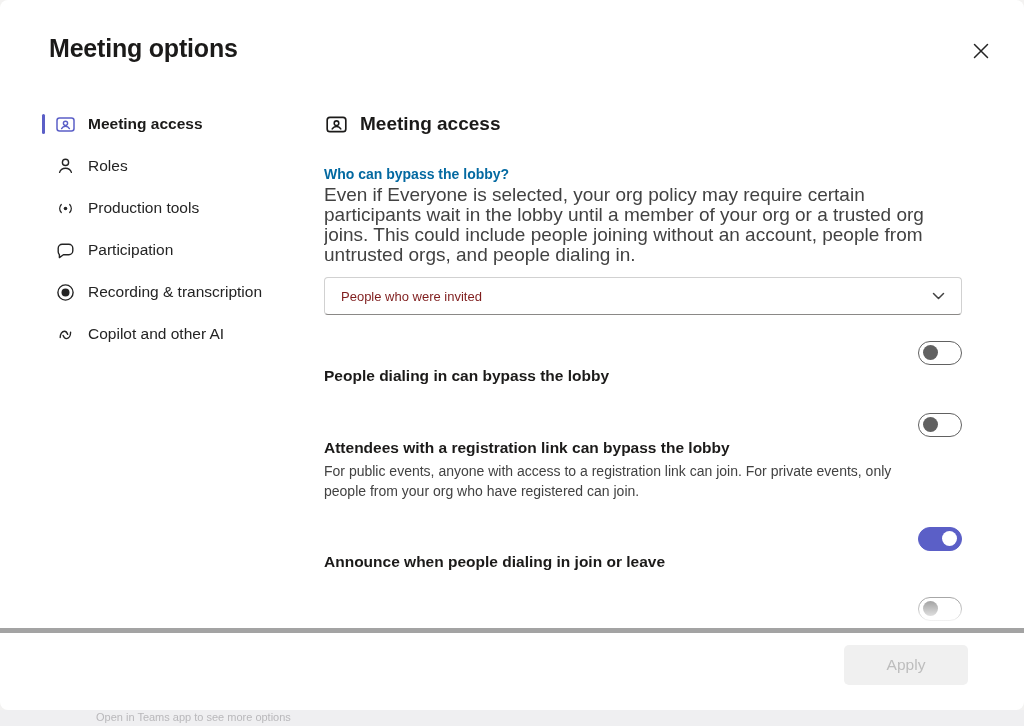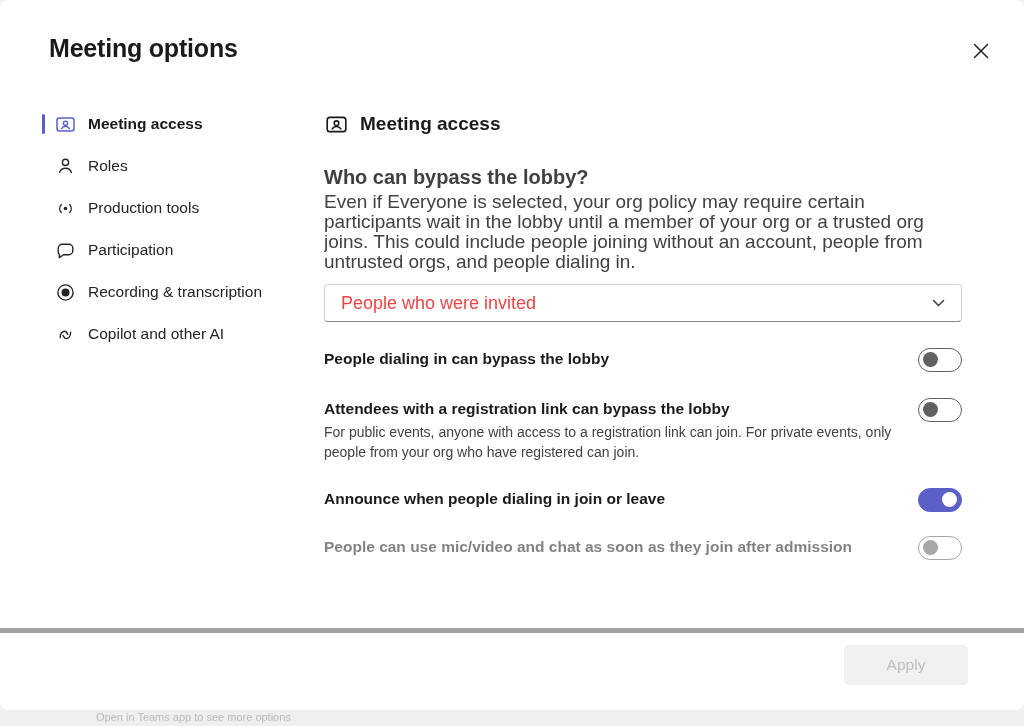--- a/index.html
+++ b/index.html
@@ -120,23 +120,23 @@
     margin-right: 12px;
     display: flex; align-items: center; justify-content: center;
   }
   #content-header .ch-title {
     font-size: 19px;
     font-weight: bold;
     color: #1b1a19;
   }
 
   .section-label {
-    font-size: 20px;
+    font-size: 14px;
     font-weight: bold;
-    color: #404040;
+    color: #0369a1;
     margin: 0 0 3px 0;
   }
   .section-desc {
     font-size: 19px;
     line-height: 20px;
     color: #424242;
     margin: 0 0 12px 0;
     max-width: 642px;
   }
   .dropdown {
@@ -144,42 +144,43 @@
     width: 638px;
     height: 38px;
     border: 1px solid #d1d1d1;
     border-bottom: 1.5px solid #8a8886;
     border-radius: 4px;
     background: #ffffff;
     display: flex;
     align-items: center;
     padding: 0 16px;
     cursor: pointer;
-    font-size: 18px;
-    color: #ef4444;
+    font-size: 13px;
+    color: #7f1d1d;
   }
   .dropdown .chev {
     position: absolute;
     right: 14px; top: 50%;
     transform: translateY(-50%);
     display: flex;
   }
 
   .toggle-row {
     display: flex;
     align-items: flex-start;
     justify-content: space-between;
     width: 638px;
   }
   .toggle-row .tr-text { max-width: 572px; }
   .toggle-row .tr-label {
     font-size: 15.5px;
     font-weight: bold;
     color: #1b1a19;
     line-height: 22px;
+    margin-top: 24px;
   }
   .toggle-row .tr-desc {
     font-size: 14px;
     line-height: 20px;
     color: #424242;
     margin-top: 2px;
   }
   .switch {
     flex: none;
     width: 44px; height: 24px;

